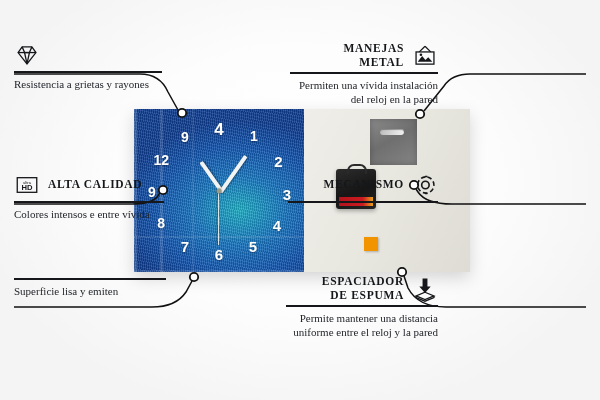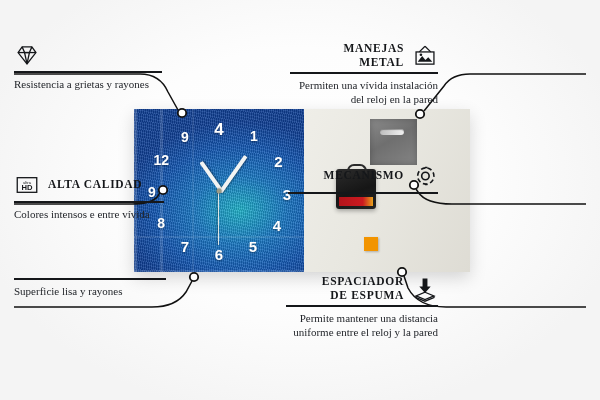--- a/index.html
+++ b/index.html
@@ -125,21 +125,21 @@
   .left  .co-desc{text-align:left;}
   .right .co-head{justify-content:flex-end;}
   .right .co-title{text-align:right;}
   .right .co-desc{text-align:right;}
 
   
   #c-vidrio     {left:14px;  top:42px;  width:148px;}
   #c-impresion  {left:14px;  top:172px; width:150px;}
   #c-bordes     {left:14px;  top:275px; width:152px;}
   #c-manejas    {left:438px; top:42px;  width:148px; transform:translateX(-148px);}
-  #c-mecanismo  {left:438px; top:163px; width:150px; transform:translateX(-150px);}
+  #c-mecanismo  {left:438px; top:172px; width:150px; transform:translateX(-150px);}
   #c-espaciador {left:438px; top:275px; width:152px; transform:translateX(-152px);}
   .right{margin-left:0;}
   #c-manejas   {left:none;}
 </style>
 </head>
 <body>
 
 <div id="stage">
 
   <div class="photo-shadow"></div>
@@ -228,21 +228,21 @@
       <div class="co-title">
         <div>ALTA CALIDAD</div>
       </div>
     </div>
     <div class="co-rule"></div>
     <div class="co-desc">Colores intensos e entre vívida</div>
   </div>
 
   <div class="callout left" id="c-bordes">
     <div class="co-rule"></div>
-    <div class="co-desc">Superficie lisa y rayones</div>
+    <div class="co-desc">Superficie lisa y emiten</div>
   </div>
 
   <div class="callout right" id="c-manejas">
     <div class="co-head">
       <div class="co-title">
         <div>MANEJAS</div>
         <div>METAL</div>
       </div>
       <svg class="ico" viewBox="0 0 32 32">
         <rect x="5" y="11" width="22" height="15" fill="none" stroke="#15171a" stroke-width="1.6"></rect>

